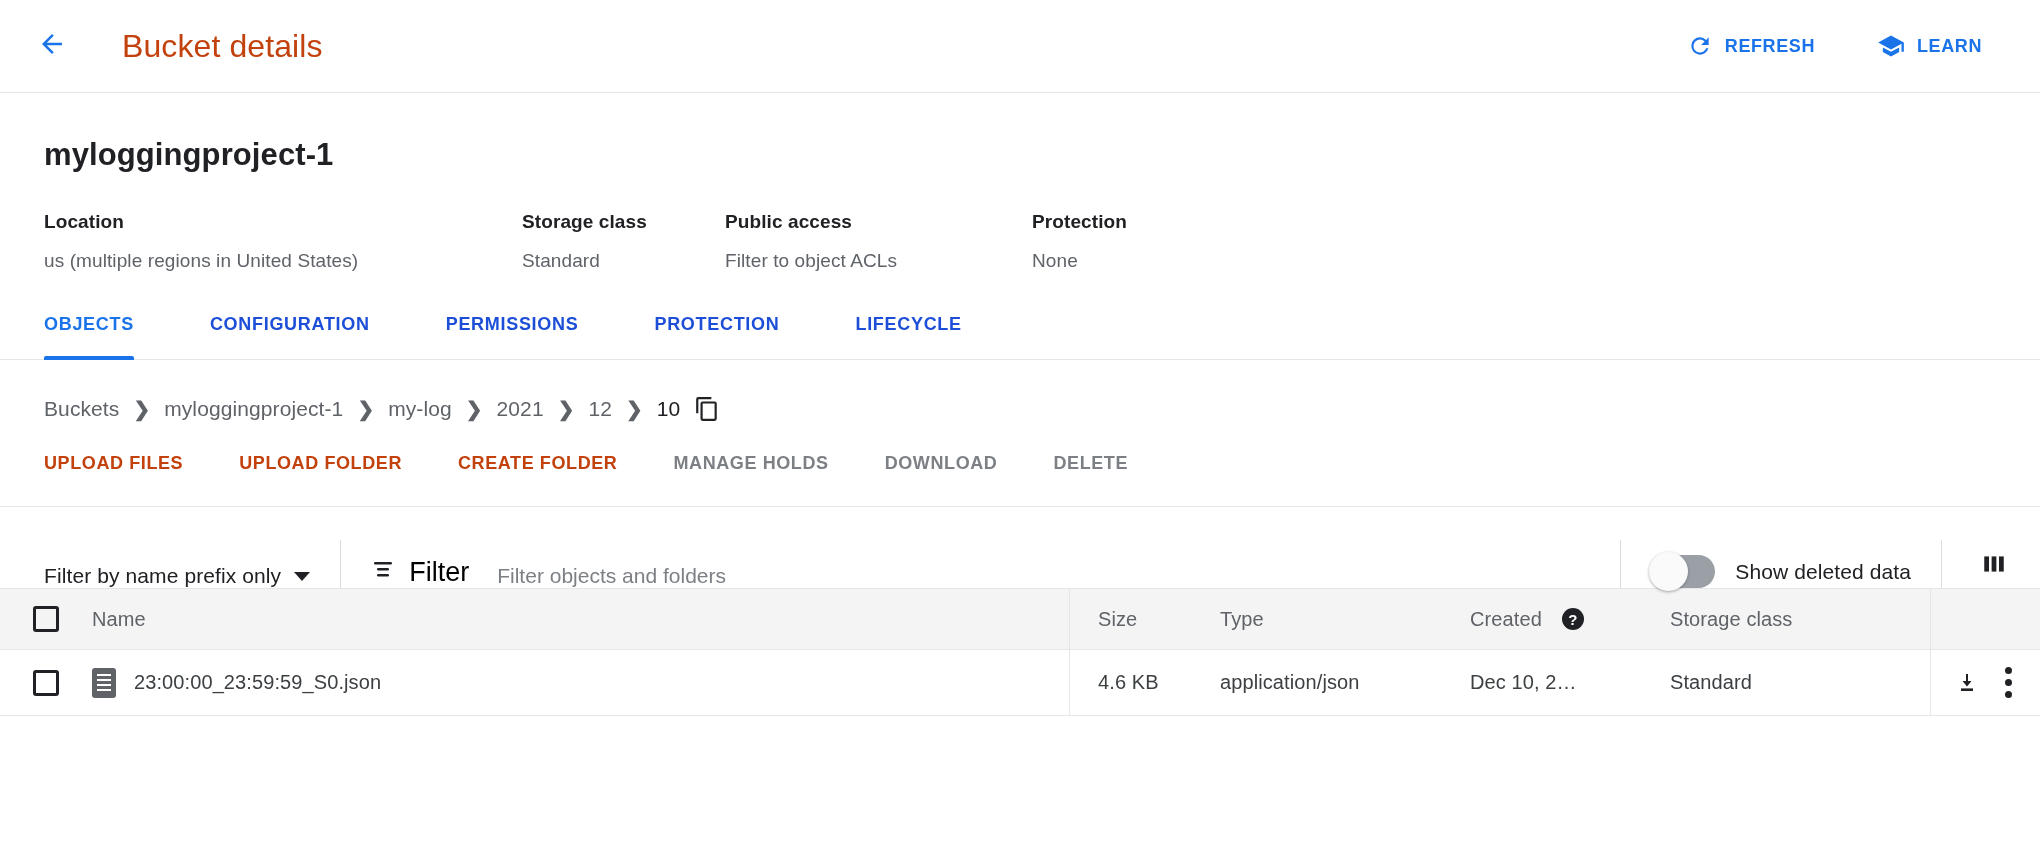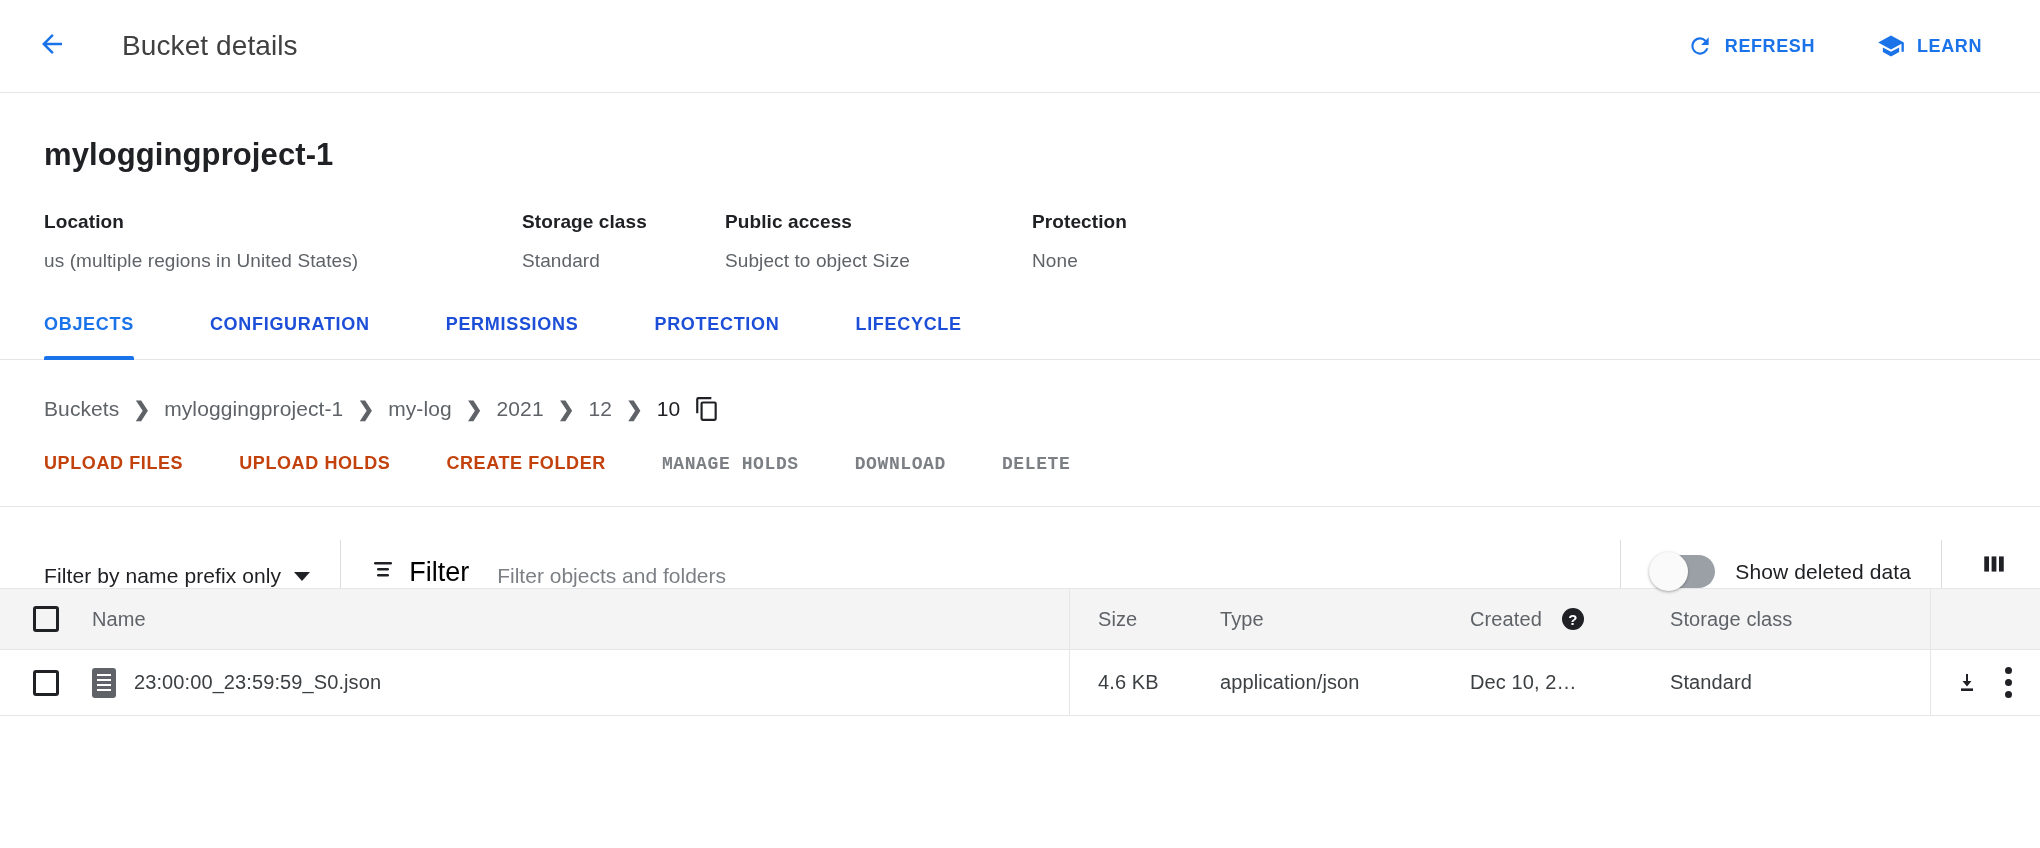--- a/index.html
+++ b/index.html
@@ -21,23 +21,23 @@
     background: #fff;
   }
   .back-btn {
     width: 52px; height: 52px;
     display: flex; align-items: center; justify-content: center;
     border-radius: 50%;
     cursor: pointer;
     flex: 0 0 auto;
   }
   .page-title {
-    font-size: 28px;
+    font-size: 32px;
     font-weight: 400;
-    color: #404040;
+    color: #c2410c;
     margin-left: 44px;
     letter-spacing: .1px;
   }
   .topbar-spacer { flex: 1 1 auto; }
   .top-action {
     display: flex;
     align-items: center;
     gap: 12px;
     color: #1a73e8;
     font-size: 18px;
@@ -147,21 +147,20 @@
     font-weight: 600;
     letter-spacing: .6px;
     color: #c2410c;
     cursor: pointer;
     margin-right: 56px;
     white-space: nowrap;
   }
   .obj-action.disabled {
     color: #7c8085;
     cursor: default;
-    font-family: Liberation Mono, monospace;
   }
 
   
   .filterbar {
     display: flex;
     align-items: flex-end;
     height: 82px;
     margin-top: 32px;
     padding: 0 24px 0 44px;
     border-top: 1px solid #e4e6e8;
@@ -403,21 +402,21 @@
     <div class="meta-col c0">
       <div class="meta-label">Location</div>
       <div class="meta-value">us (multiple regions in United States)</div>
     </div>
     <div class="meta-col c1">
       <div class="meta-label">Storage class</div>
       <div class="meta-value">Standard</div>
     </div>
     <div class="meta-col c2">
       <div class="meta-label">Public access</div>
-      <div class="meta-value">Subject to object Size</div>
+      <div class="meta-value">Filter to object ACLs</div>
     </div>
     <div class="meta-col c3">
       <div class="meta-label">Protection</div>
       <div class="meta-value">None</div>
     </div>
   </div>
 </div>
 
 <div class="tabs">
   <div class="tab active">OBJECTS</div>
@@ -442,21 +441,21 @@
   <span class="copy-btn">
     <svg width="26" height="26" viewBox="0 0 24 24" fill="#202124" aria-hidden="true">
       <path d="M16 1H4a2 2 0 0 0-2 2v13h2V3h12V1z"></path>
       <path d="M19 5H8a2 2 0 0 0-2 2v14a2 2 0 0 0 2 2h11a2 2 0 0 0 2-2V7a2 2 0 0 0-2-2zm0 16H8V7h11v14z"></path>
     </svg>
   </span>
 </div>
 
 <div class="obj-actions">
   <div class="obj-action">UPLOAD FILES</div>
-  <div class="obj-action">UPLOAD HOLDS</div>
+  <div class="obj-action">UPLOAD FOLDER</div>
   <div class="obj-action">CREATE FOLDER</div>
   <div class="obj-action disabled">MANAGE HOLDS</div>
   <div class="obj-action disabled">DOWNLOAD</div>
   <div class="obj-action disabled">DELETE</div>
 </div>
 
 <div class="filterbar">
   <div class="prefix-select">
     <span>Filter by name prefix only</span>
     <span class="caret"></span>

